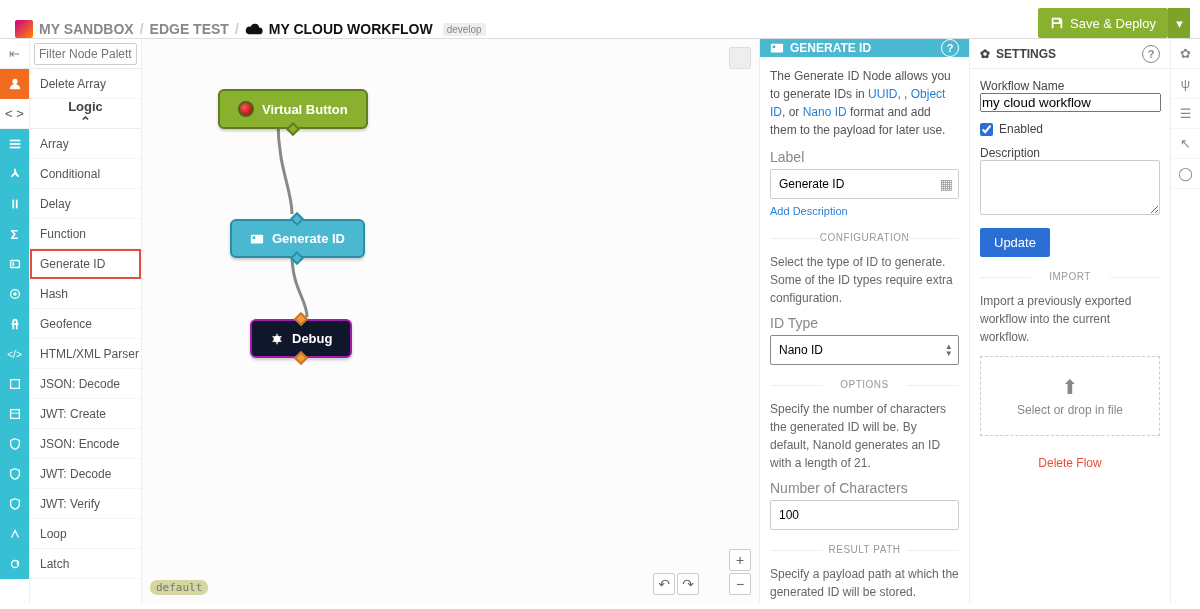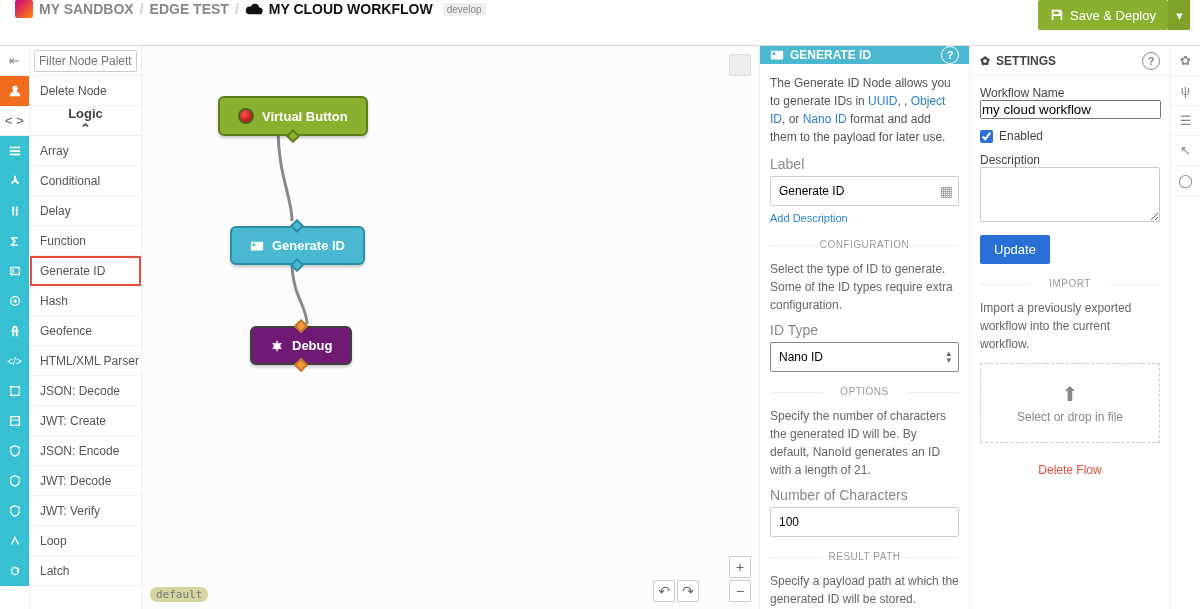--- a/index.html
+++ b/index.html
@@ -1,17 +1,17 @@
 <!DOCTYPE html>
 <html><head>
 <meta charset="utf-8">
 <style>
 * { box-sizing: border-box; margin: 0; padding: 0; }
 body { font-family: -apple-system, "Helvetica Neue", Arial, sans-serif; font-size: 13px; color: #444; background: #fff; overflow: hidden; }
-.top-bar { height: 46px; display: flex; align-items: flex-start; justify-content: space-between; border-bottom: 1px solid #ddd; padding: 0 10px 0 15px; }
+.top-bar { height: 39px; display: flex; align-items: flex-end; justify-content: space-between; border-bottom: 1px solid #ddd; padding: 0 10px 0 15px; }
 .breadcrumb { display: flex; align-items: center; gap: 6px; font-weight: 600; font-size: 14px; color: #888; }
 .breadcrumb .avatar { width: 18px; height: 18px; background: linear-gradient(135deg,#c08,#f80); border-radius: 2px; }
 .breadcrumb .sep { color: #ccc; }
 .breadcrumb .cloud { color: #111; }
 .breadcrumb .cloud-ico { width: 18px; height: 14px; display:inline-block; vertical-align:middle;}
 .breadcrumb .tag { font-size: 10px; background:#eee; color:#888; padding:1px 4px; border-radius:2px; font-weight:400; margin-left:4px;}
 .btn-deploy { background:#8ab02f; color:#fff; border:none; height:30px; padding:0 12px; border-radius:2px; font-size:13px; display:flex; align-items:center; gap:6px; cursor:pointer; }
 .btn-deploy-wrap { display:flex; }
 .btn-deploy-drop { background:#7fa329; width:22px; border-left:1px solid #7fa329; color:#fff; display:flex; align-items:center; justify-content:center; cursor:pointer;}
 .main { display:flex; height: calc(100vh - 45px); }
@@ -30,21 +30,21 @@
 .palette .item.sel { outline:2px solid #e74c3c; outline-offset:-2px; }
 .canvas { flex:1; position:relative; background:#fcfcfc; border-right:1px solid #eee; }
 .canvas .badge-default { position:absolute; bottom:8px; left:8px; background:#d6d6a0; color:#777; font-family:monospace; font-size:11px; padding:1px 6px; border-radius:7px;}
 .zoom-ctrl { position:absolute; bottom:8px; right:8px; display:flex; flex-direction:column; gap:2px;}
 .zoom-ctrl button, .undo-ctrl button { width:22px; height:22px; border:1px solid #ccc; background:#fff; border-radius:2px; color:#666; cursor:pointer; font-size:14px; line-height:1;}
 .undo-ctrl { position:absolute; bottom:8px; right:60px; display:flex; gap:2px;}
 .minimap-btn { position:absolute; top:8px; right:8px; width:22px; height:22px; background:#eee; border:1px solid #ddd; border-radius:2px; cursor:pointer;}
 .node { position:absolute; border-radius:6px; padding:10px 18px; color:#fff; font-weight:600; font-size:13px; display:flex; align-items:center; gap:8px; box-shadow:0 2px 3px rgba(0,0,0,.2); cursor:move; }
 .node.green { background:#8ab02f; border:2px solid #5f7d1e; }
 .node.blue { background:#49b8d0; border:2px solid #2c8ea5; }
-.node.orange { background:#701a75; border:2px solid #404040;text-align:right; }
+.node.orange { background:#0f172a; border:2px solid #a21caf;text-align:right; }
 .node .btn-c { width:16px; height:16px; border-radius:50%; background:radial-gradient(circle at 35% 35%, #f55, #900); border:2px solid #4d651b;}
 .port { width:10px; height:10px; position:absolute; left:50%; transform:translateX(-50%) rotate(45deg); background:#fff; }
 .port.bot { bottom:-7px; }
 .port.top { top:-7px; }
 .node.green .port { border:2px solid #5f7d1e; background:#8ab02f;}
 .node.blue .port { border:2px solid #2c8ea5; background:#49b8d0;}
 .node.orange .port { border:2px solid #c5772a; background:#f29c3a;}
 svg.wires { position:absolute; top:0; left:0; width:100%; height:100%; pointer-events:none; }
 .side-panel { width:210px; border-right:1px solid #eee; display:flex; flex-direction:column; overflow-y:auto;}
 .side-panel .hdr { background:#49b8d0; color:#fff; height:30px; display:flex; align-items:center; padding:0 10px; font-weight:600; gap:6px; font-size:12px; }
@@ -190,21 +190,21 @@
         <svg viewBox="0 0 16 16">
           <path d="M4 8a4 4 0 118 0 4 4 0 01-8 0" fill="none" stroke="#fff" stroke-width="1.5"></path>
           <path d="M10 4l2 2-2 2" fill="none" stroke="#fff" stroke-width="1.5"></path>
         </svg>
       </div>
   </div>
 
   <div class="palette">
     <div class="search"><input type="text" placeholder="Filter Node Palette" style=""></div>
     <div class="items">
-      <div class="item">Delete Node</div>
+      <div class="item">Delete Array</div>
       <div class="grp">
           <span>Logic</span>
           <span>⌃</span>
         </div>
       <div class="item">Array</div>
       <div class="item">Conditional</div>
       <div class="item">Delay</div>
       <div class="item">Function</div>
       <div class="item sel">Generate ID</div>
       <div class="item">Hash</div>

